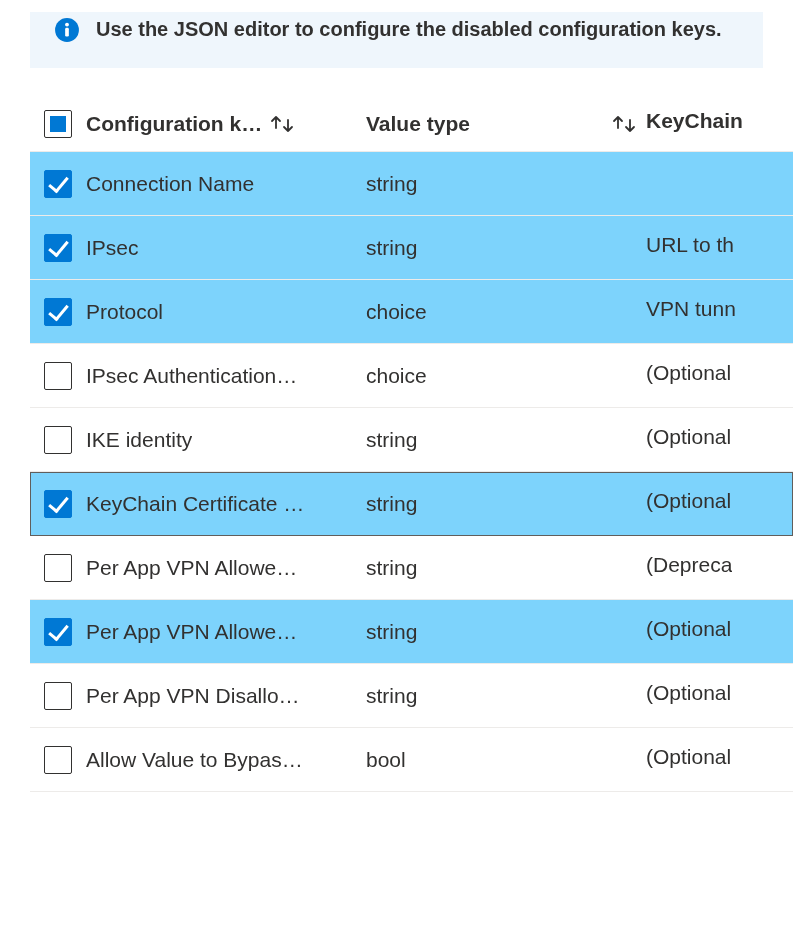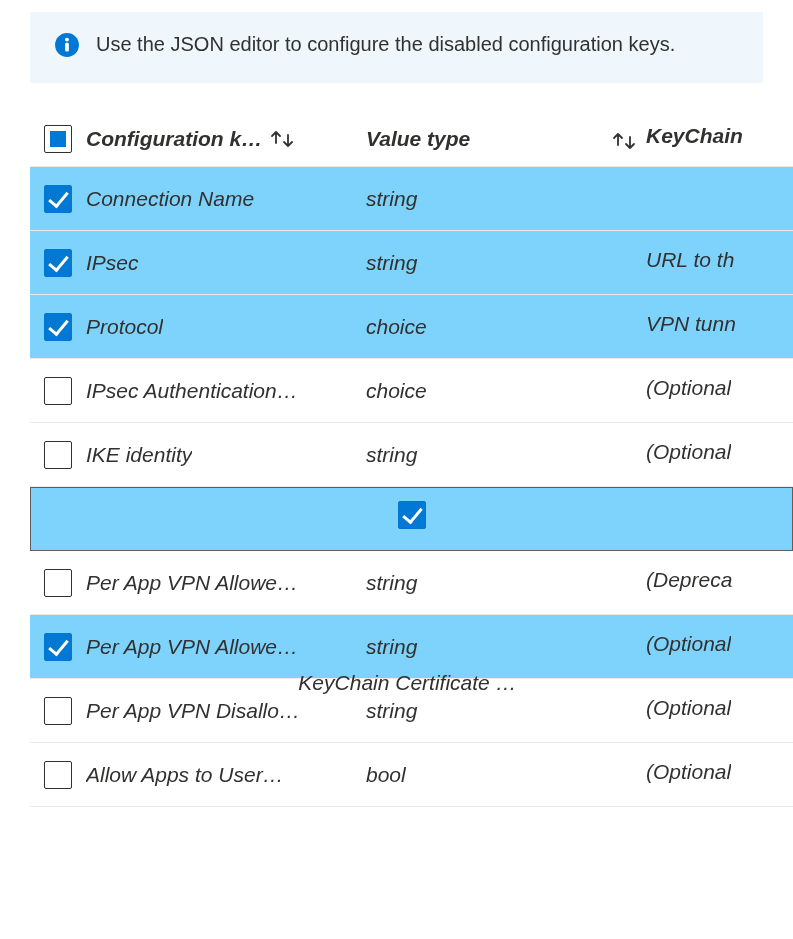--- a/index.html
+++ b/index.html
@@ -5,21 +5,22 @@
   * { box-sizing: border-box; margin: 0; padding: 0; }
   html, body { width: 793px; height: 939px; font-family: "Segoe UI", Arial, sans-serif; color: #323130; background: #fff; overflow: hidden; }
   .page { padding: 0 0 0 0; }
 
   
   .info-banner {
     display: flex;
     align-items: flex-start;
     background: #eff6fc;
     margin: 12px 30px 28px 30px;
-    padding: 18px 24px 24px 24px;
+    padding: 3px 24px 24px 24px;
+    font-weight: bold;
   }
   .info-icon-wrap {
     width: 26px; height: 26px;
     flex: 0 0 auto;
     margin-right: 16px;
     margin-top: 2px;
   }
   .info-icon-wrap svg { display:block; }
   .info-text { font-size: 20px; line-height: 1.45; color: #323130; }
 
@@ -50,32 +51,32 @@
   .clear-btn {
     width: 46px; height: 46px;
     background: #0078d4;
     border: none; border-radius: 4px;
     color: #fff; font-size: 22px;
     display: flex; align-items: center; justify-content: center;
     cursor: pointer;
   }
 
   
-  .table-wrap { margin: 0 0 0 30px; width: 763px; overflow: hidden; font-style: italic; }
+  .table-wrap { margin: 0 0 0 30px; width: 763px; overflow: hidden; }
   .cfg-header {
     display: flex;
     align-items: center;
     height: 56px;
     border-bottom: 1px solid #edebe9;
     font-weight: 600;
     font-size: 21px;
   }
   .col-check { flex: 0 0 56px; display:flex; align-items:center; justify-content:center; }
   .col-key   { flex: 0 0 280px; padding-right: 8px; display:flex; align-items:center; gap:6px; }
-  .col-type  { flex: 0 0 280px; padding-right: 8px; display:flex; align-items:flex-end; gap:6px; }
+  .col-type  { flex: 0 0 280px; padding-right: 8px; display:flex; align-items:center; gap:6px; }
   .col-desc  { flex: 1 1 auto; white-space: nowrap; }
 
   .sort-icon { width:28px; height:20px; flex:0 0 auto; }
 
   .col-key .label-text, .col-type .label-text, .col-desc .label-text,
   .col-key .cell-text,  .col-type .cell-text,  .col-desc .cell-text {
     white-space: nowrap; overflow: hidden; text-overflow: ellipsis; display:inline-block;
   }
   .col-key .label-text { max-width: 214px; }
   .col-type .label-text{ max-width: 214px; }
@@ -86,21 +87,21 @@
 
   .cfg-row {
     display: flex;
     align-items: center;
     height: 64px;
     border-bottom: 1px solid #edebe9;
     font-size: 21px;
     color: #323130;
   }
   .cfg-row.selected { background: #7dd3fc; }
-  .cfg-row.outlined { outline: 1px solid #605e5c; outline-offset: -1px; flex-direction: column; }
+  .cfg-row.outlined { outline: 1px solid #605e5c; outline-offset: -1px; }
 
   
   .chk {
     width: 28px; height: 28px;
     border: 1px solid #323130;
     border-radius: 2px;
     background: #fff;
     position: relative;
     cursor: pointer;
   }
@@ -277,21 +278,21 @@
     <div class="col-type">
             <span class="cell-text">string</span>
           </div>
     <div class="col-desc"><span class="cell-text">(Optional</span></div>
   </div>
         <div class="cfg-row">
     <div class="col-check">
       <div class="chk "></div>
     </div>
     <div class="col-key">
-            <span class="cell-text">Allow Apps to User…</span>
+            <span class="cell-text">Allow Value to Bypas…</span>
           </div>
     <div class="col-type">
             <span class="cell-text">bool</span>
           </div>
     <div class="col-desc"><span class="cell-text">(Optional</span></div>
   </div>
       </div>
   </div>
 
 </div>

